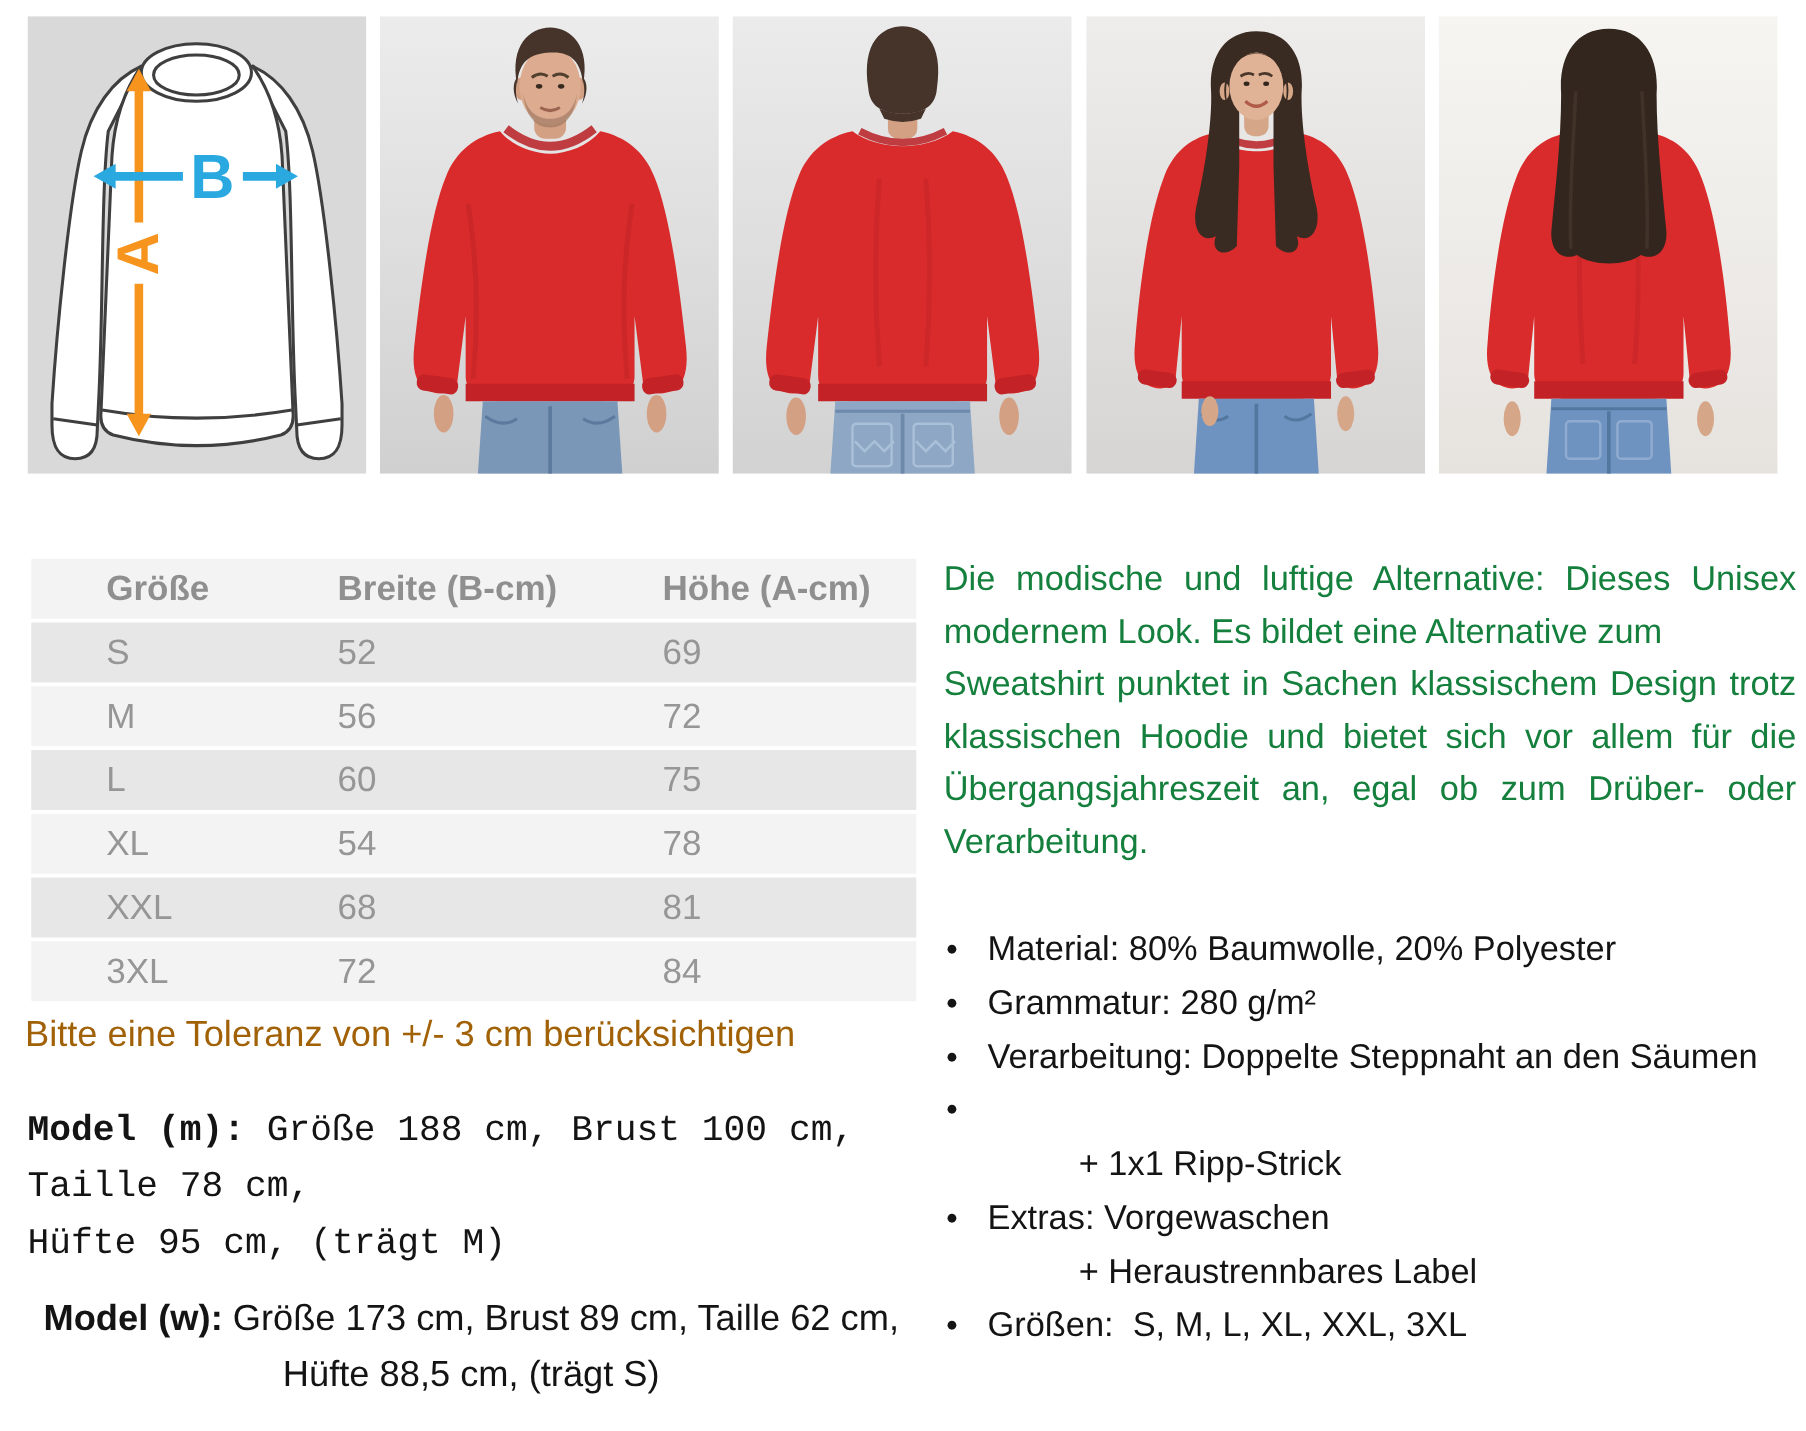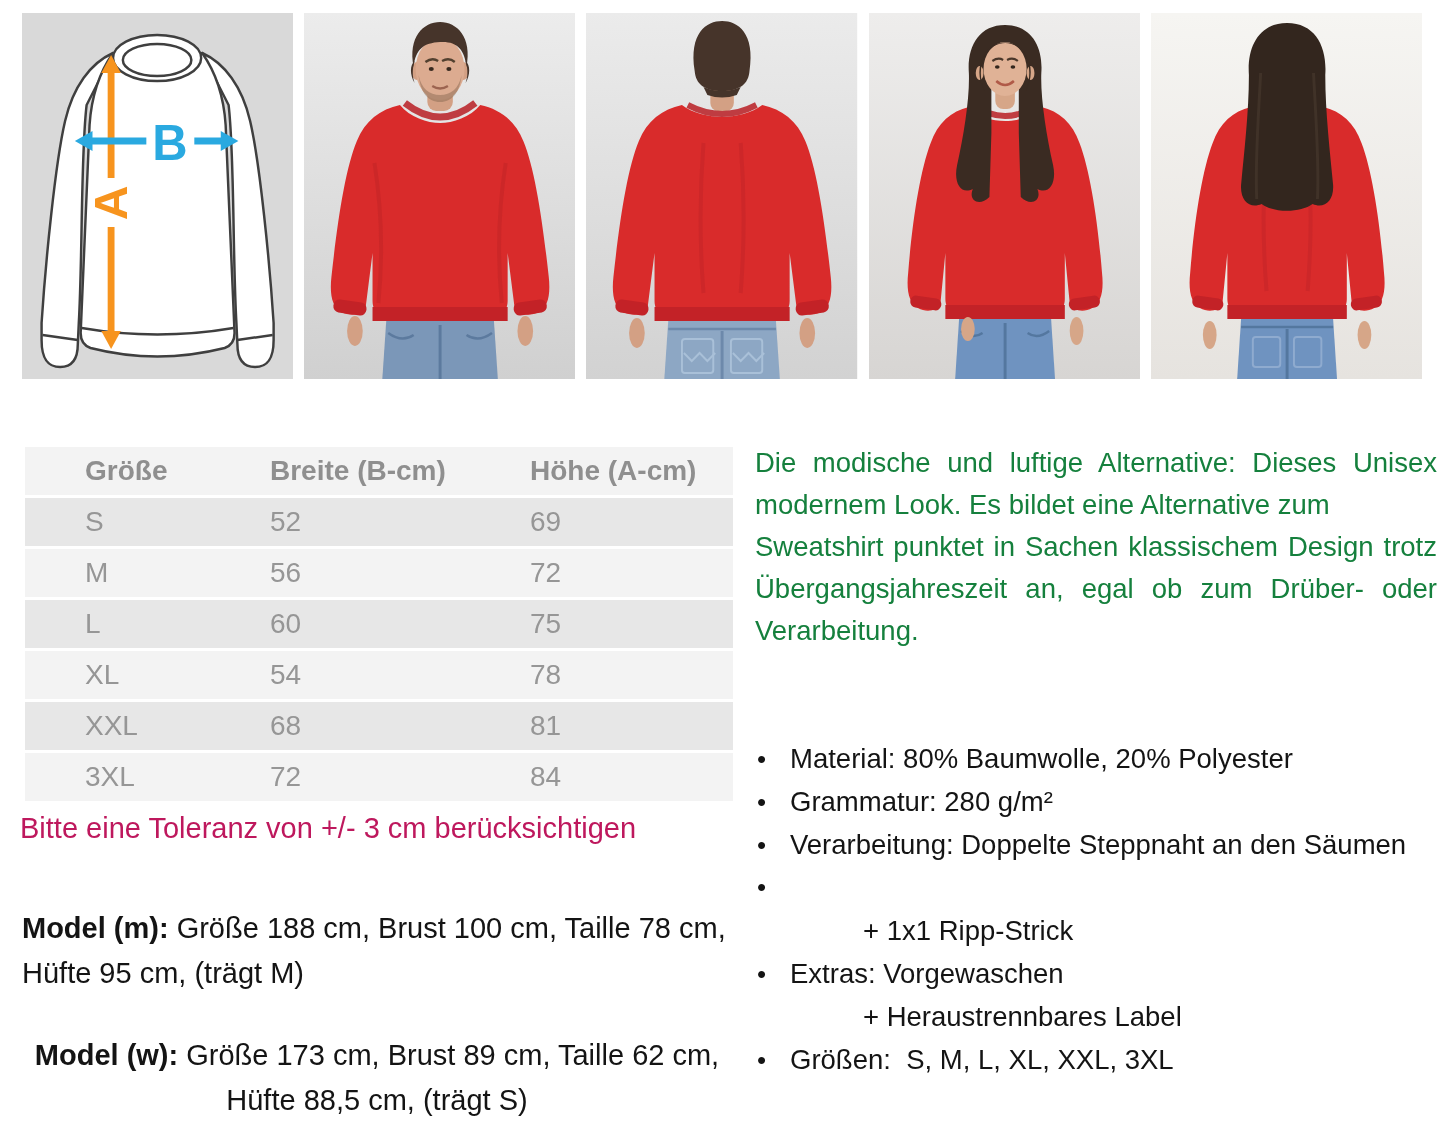--- a/index.html
+++ b/index.html
@@ -12,25 +12,25 @@
   .tile svg{width:100%;height:100%;display:block;}
 
   
   .size-table{position:absolute;left:25px;top:447px;width:708px;}
   .trow{display:grid;grid-template-columns:185px 260px 1fr;align-items:center;
         height:48px;margin-bottom:3px;padding-left:60px;font-size:28px;color:#969696;}
   .trow.head{background:#f3f3f3;color:#8f8f8f;font-weight:bold;}
   .trow.odd{background:#e7e7e7;}
   .trow.even{background:#f3f3f3;}
 
-  .note{position:absolute;left:20px;top:812px;font-size:29px;color:#be185d;}
+  .note{position:absolute;left:20px;top:812px;font-size:29px;color:#a16207;}
 
   .model{position:absolute;left:22px;width:710px;font-size:29px;line-height:45px;color:#141414;}
   .model .bold{font-weight:bold;}
-  #model-m{top:906px;}
+  #model-m{top:882px;font-family:Liberation Mono, monospace;}
   #model-w{top:1033px;text-align:center;}
 
   
   .desc{position:absolute;left:755px;top:442px;width:682px;font-size:27.5px;line-height:42px;color:#15803d;}
   .dline{height:42px;}
   .dline.j{text-align:justify;text-align-last:justify;}
 
   .features{position:absolute;left:757px;top:737px;width:684px;font-size:27.5px;color:#141414;}
   .frow{display:flex;align-items:baseline;line-height:43px;height:43px;}
   .frow .fb{width:33px;flex:0 0 33px;font-size:26px;}
@@ -263,20 +263,21 @@
 
   <div class="model" id="model-w">
     <div><span class="bold">Model (w):</span><span> Größe 173 cm, Brust 89 cm, Taille 62 cm,</span></div>
     <div>Hüfte 88,5 cm, (trägt S)</div>
   </div>
 
   <div class="desc">
     <div class="dline j">Die modische und luftige Alternative: Dieses Unisex</div>
     <div class="dline">modernem Look. Es bildet eine Alternative zum</div>
     <div class="dline j">Sweatshirt punktet in Sachen klassischem Design trotz</div>
+    <div class="dline j">klassischen Hoodie und bietet sich vor allem für die</div>
     <div class="dline j">Übergangsjahreszeit an, egal ob zum Drüber- oder</div>
     <div class="dline">Verarbeitung.</div>
   </div>
 
   <div class="features">
     <div class="frow">
       <span class="fb">•</span>
       <span class="ft">Material: 80% Baumwolle, 20% Polyester</span>
     </div>
     <div class="frow">

